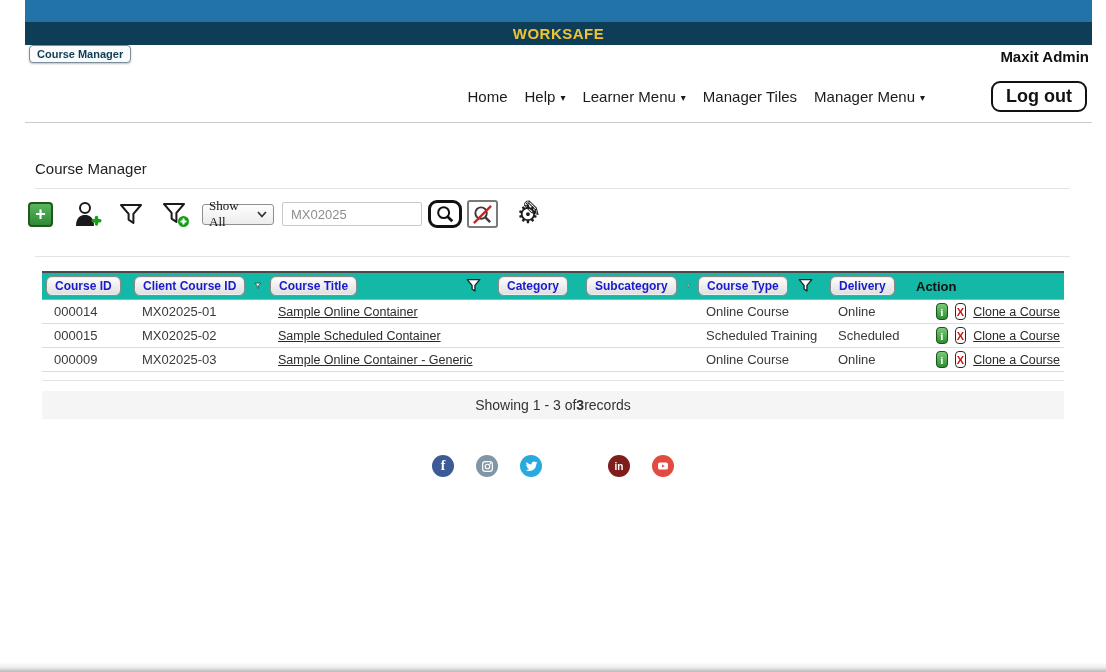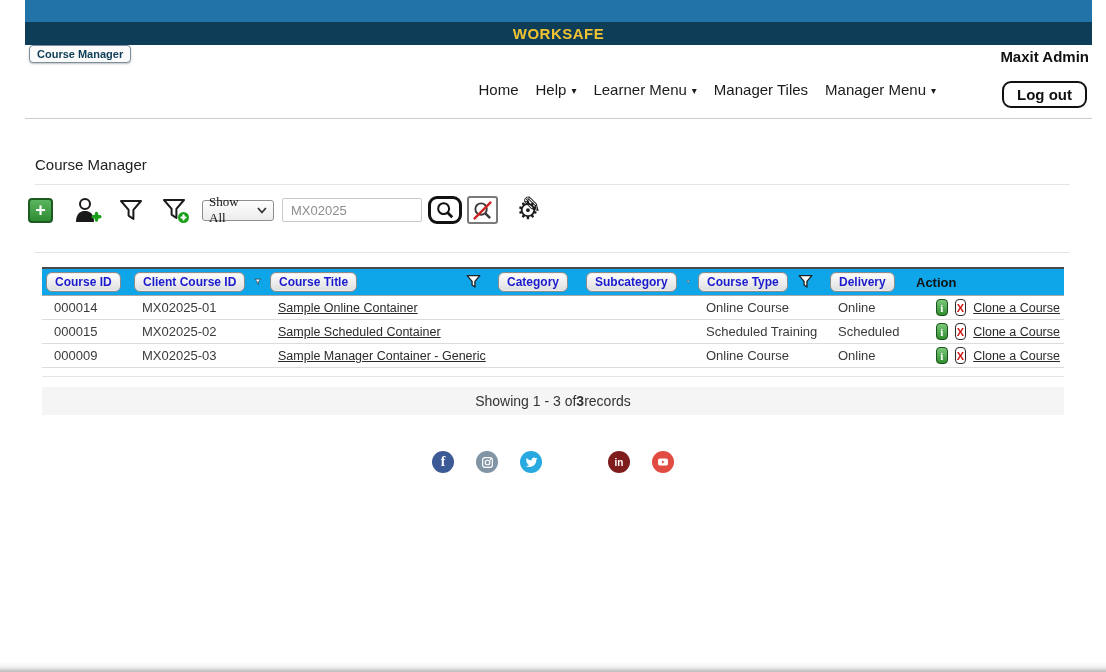--- a/index.html
+++ b/index.html
@@ -14,25 +14,25 @@
   .brand { color:#f1c232; font-weight:bold; font-size:15px; letter-spacing:.5px; }
 
   
   .header-row { position:relative; height:22px; margin:0 17px 0 25px; }
   .tab-btn { position:absolute; left:4px; top:0; font-size:11px; font-weight:bold; color:#0d3d57;
              background:#fbfbfb; border:1px solid #7c8f9c; border-radius:4px; padding:2px 7px;
              box-shadow:0 1px 2px rgba(0,0,0,.25); cursor:pointer; font-family:inherit; }
   .admin-name { position:absolute; right:0; top:3px; font-size:15px; font-weight:bold; color:#111; }
 
   
-  .nav-row { display:flex; justify-content:flex-end; align-items:flex-start; margin:14px 19px 0 25px; }
+  .nav-row { display:flex; justify-content:flex-end; align-items:center; margin:14px 19px 0 25px; }
   .nav-links { display:flex; align-items:center; gap:17px; font-size:15px; color:#1b1b1b; }
   .nav-item { cursor:pointer; display:inline-flex; align-items:center; gap:5px; }
   .caret { font-size:10px; color:#1b1b1b; transform:translateY(1px); }
-  .logout-btn { margin-left:66px; font-size:15px; font-weight:bold; color:#111; background:#fff;
+  .logout-btn { margin-left:66px; font-size:18px; font-weight:bold; color:#111; background:#fff;
                 border:2.5px solid #111; border-radius:9px; padding:3px 13px; cursor:pointer; font-family:inherit; }
   .hr-main { border:0; border-top:1px solid #ccc; margin:10px 14px 0 25px; }
   .hr-light { border:0; border-top:1px solid #e4e4e4; }
 
   
   .page-title { margin:37px 0 0 35px; font-size:15px; font-weight:normal; color:#222; }
   .hr-title { margin:11px 36px 0 35px; }
 
   
   .toolbar { display:flex; align-items:center; margin:9px 0 0 28px; height:32px; }
@@ -55,21 +55,21 @@
   .gear-edit { margin-left:10px; position:relative; width:40px; height:30px; }
   .gear { font-size:25px; color:#1c1c1c; line-height:30px; }
   .pencil { position:absolute; left:14px; top:-3px; font-size:23px; color:#1c1c1c; }
   .hr-pretable { margin:26px 36px 0 35px; }
 
   
   .grid { width:1022px; margin:14px 0 0 42px; border-collapse:collapse; table-layout:fixed; }
   .grid col.c1{width:88px} .grid col.c2{width:136px} .grid col.c3{width:228px}
   .grid col.c4{width:88px} .grid col.c5{width:112px} .grid col.c6{width:132px}
   .grid col.c7{width:82px}  .grid col.c8{width:156px}
-  .thead-row { background:#0ea5e9; border-top:2px solid #4a4a4a; border-bottom:1px solid #aaa; }
+  .thead-row { background:#14b8a6; border-top:2px solid #4a4a4a; border-bottom:1px solid #aaa; }
   .thead-row th { padding:3px 4px; height:26px; text-align:left; font-weight:normal; }
   .th-inner { display:flex; align-items:center; gap:9px; }
   .th-inner.spread { justify-content:space-between; padding-right:8px; }
   .col-btn { display:inline-block; background:linear-gradient(#ffffff,#dedede); border:1px solid #8a8a8a;
              border-radius:6px; padding:2px 8px; font-size:12px; font-weight:bold; color:#1a1ace;
              white-space:nowrap; cursor:pointer; box-shadow:0 0 0 1px #eee inset; }
   .action-head { font-size:13px; font-weight:bold; color:#111; padding-left:4px; }
   .grid td { height:24px; font-size:13px; color:#3a3a3a; padding:2px 4px 2px 12px;
              border-bottom:1px solid #dcdcdc; white-space:nowrap; overflow:hidden; }
   .grid tr.data-row:first-of-type td { border-top:1px solid #dcdcdc; }
@@ -307,21 +307,21 @@
         <span class="icon-info">i</span>
         <span class="icon-delete">X</span>
         <a class="clone-link">Clone a Course</a>
       </span>
           </td>
     </tr>
 
     <tr class="data-row">
       <td>000009</td>
       <td>MX02025-03</td>
-      <td><a class="title-link">Sample Manager Container - Generic</a></td>
+      <td><a class="title-link">Sample Online Container - Generic</a></td>
       <td></td>
       <td></td>
       <td>Online Course</td>
       <td>Online</td>
       <td>
             <span class="action-cell">
         <span class="icon-info">i</span>
         <span class="icon-delete">X</span>
         <a class="clone-link">Clone a Course</a>
       </span>

